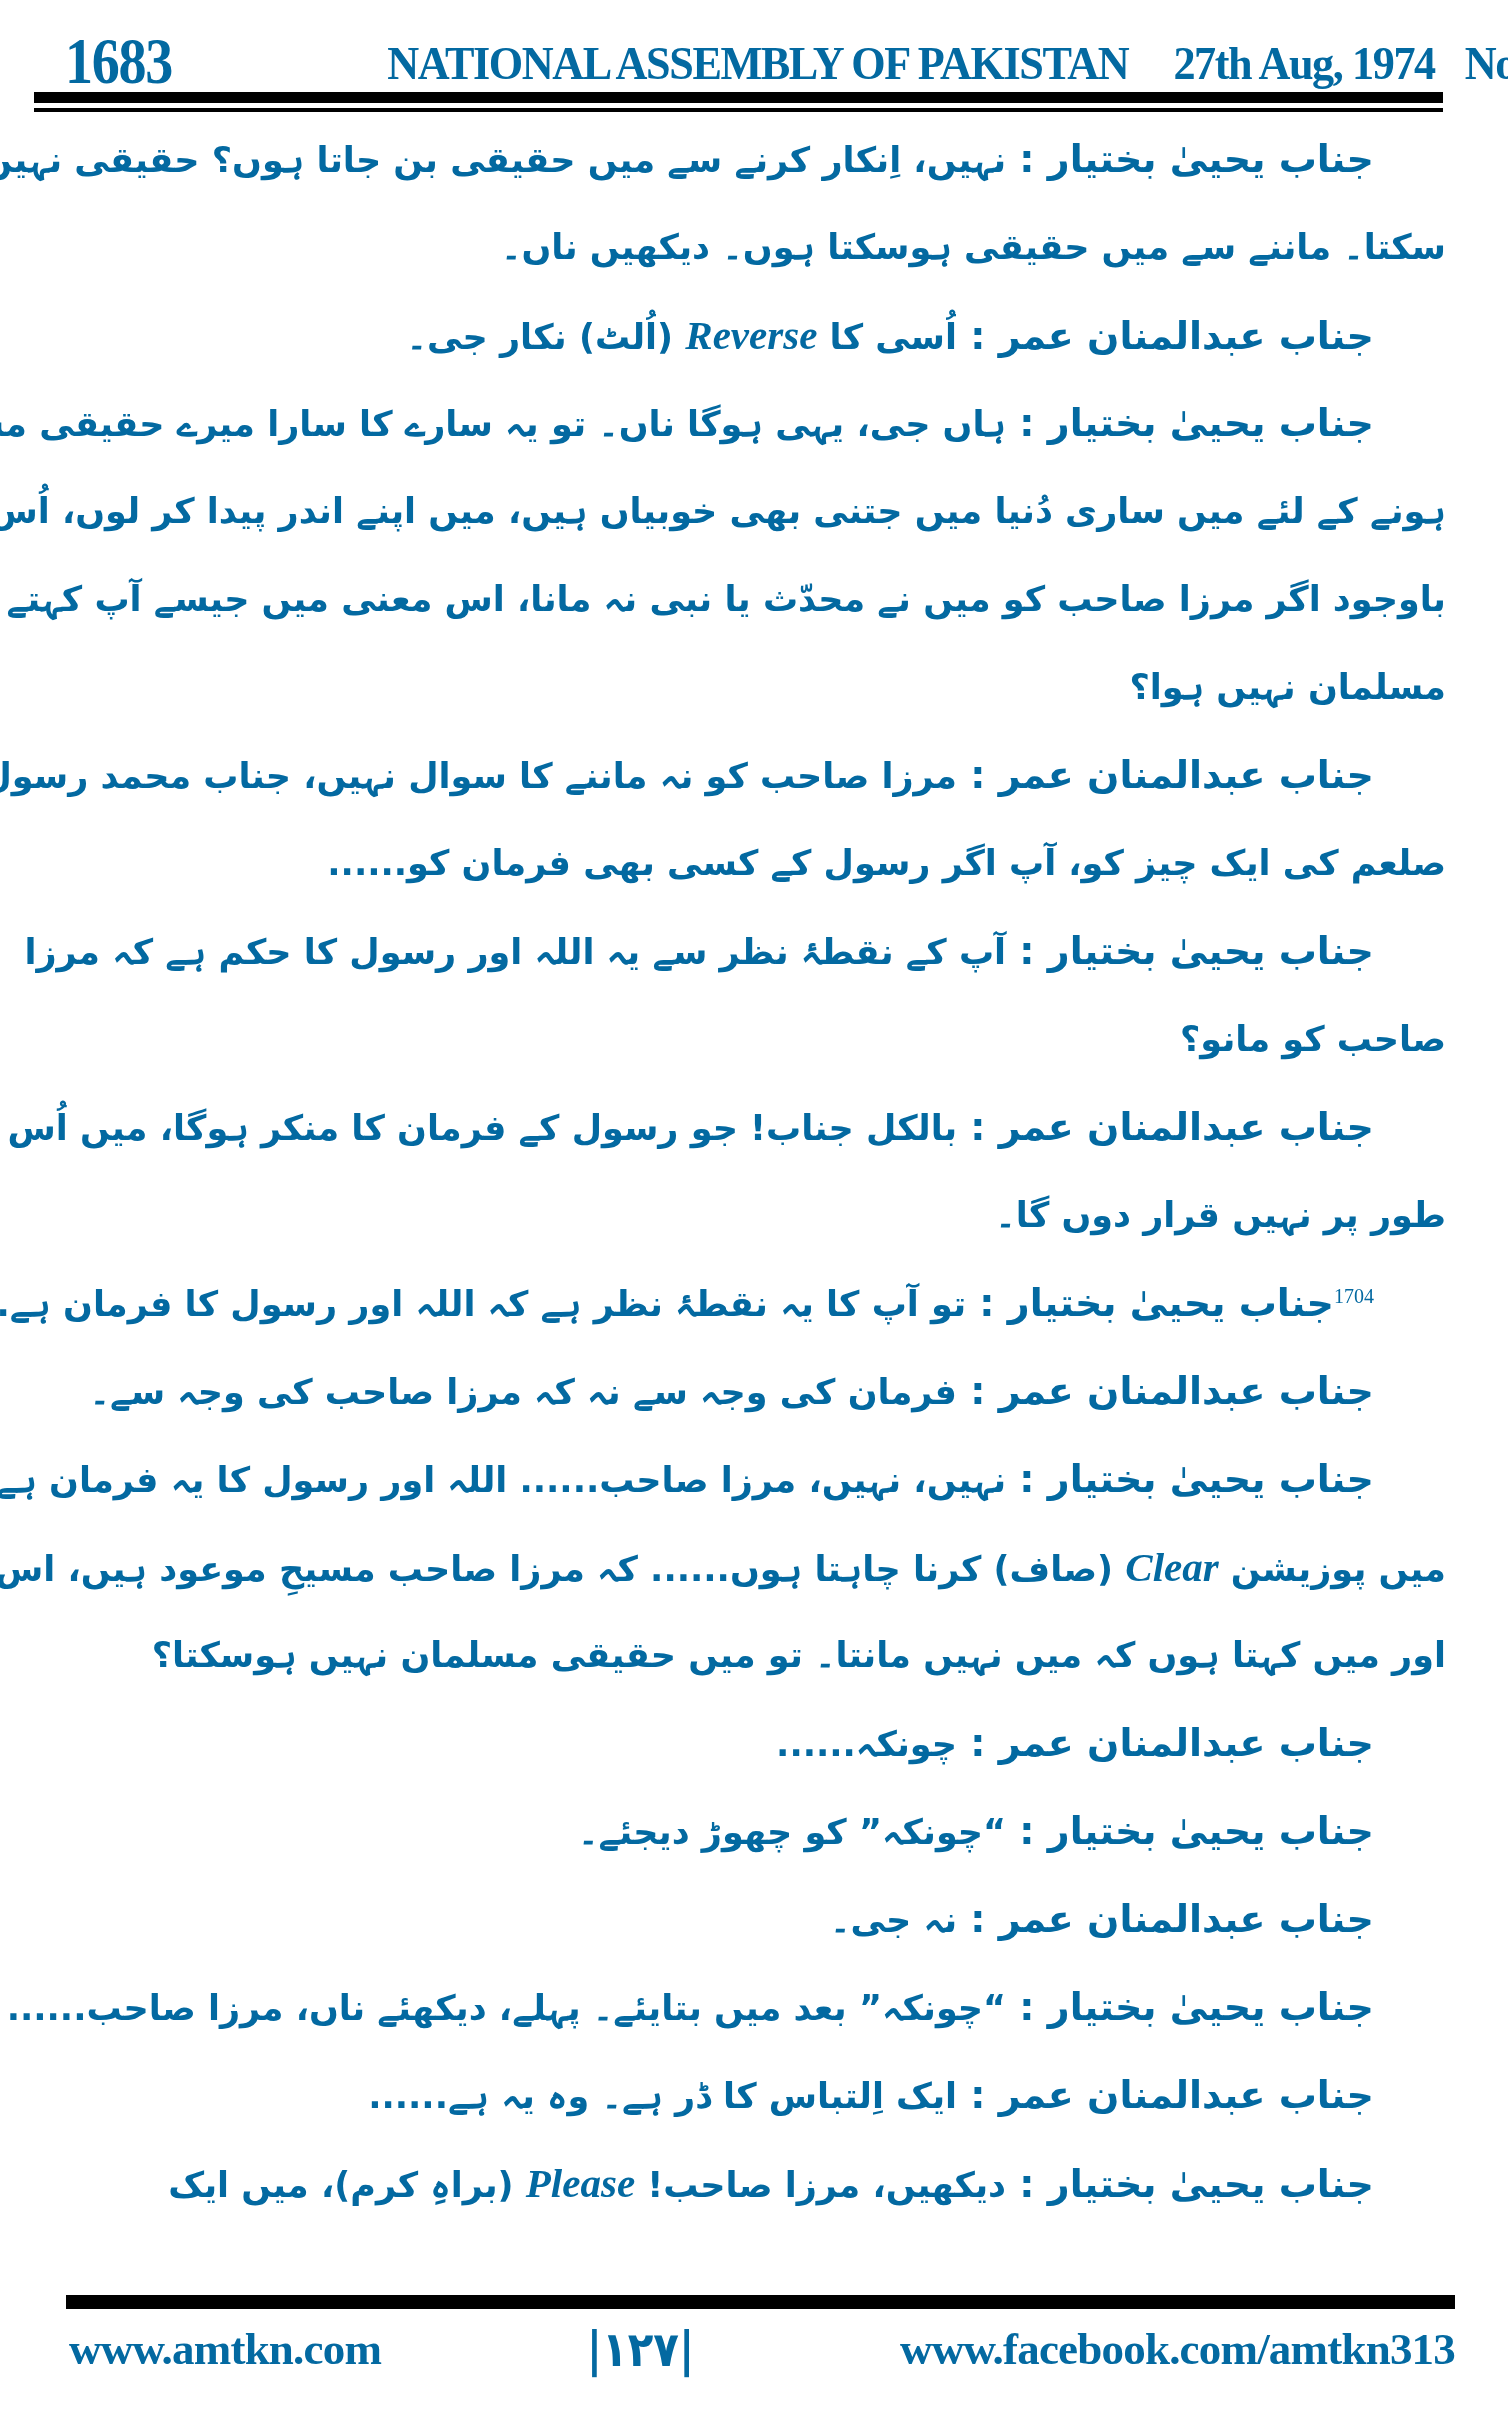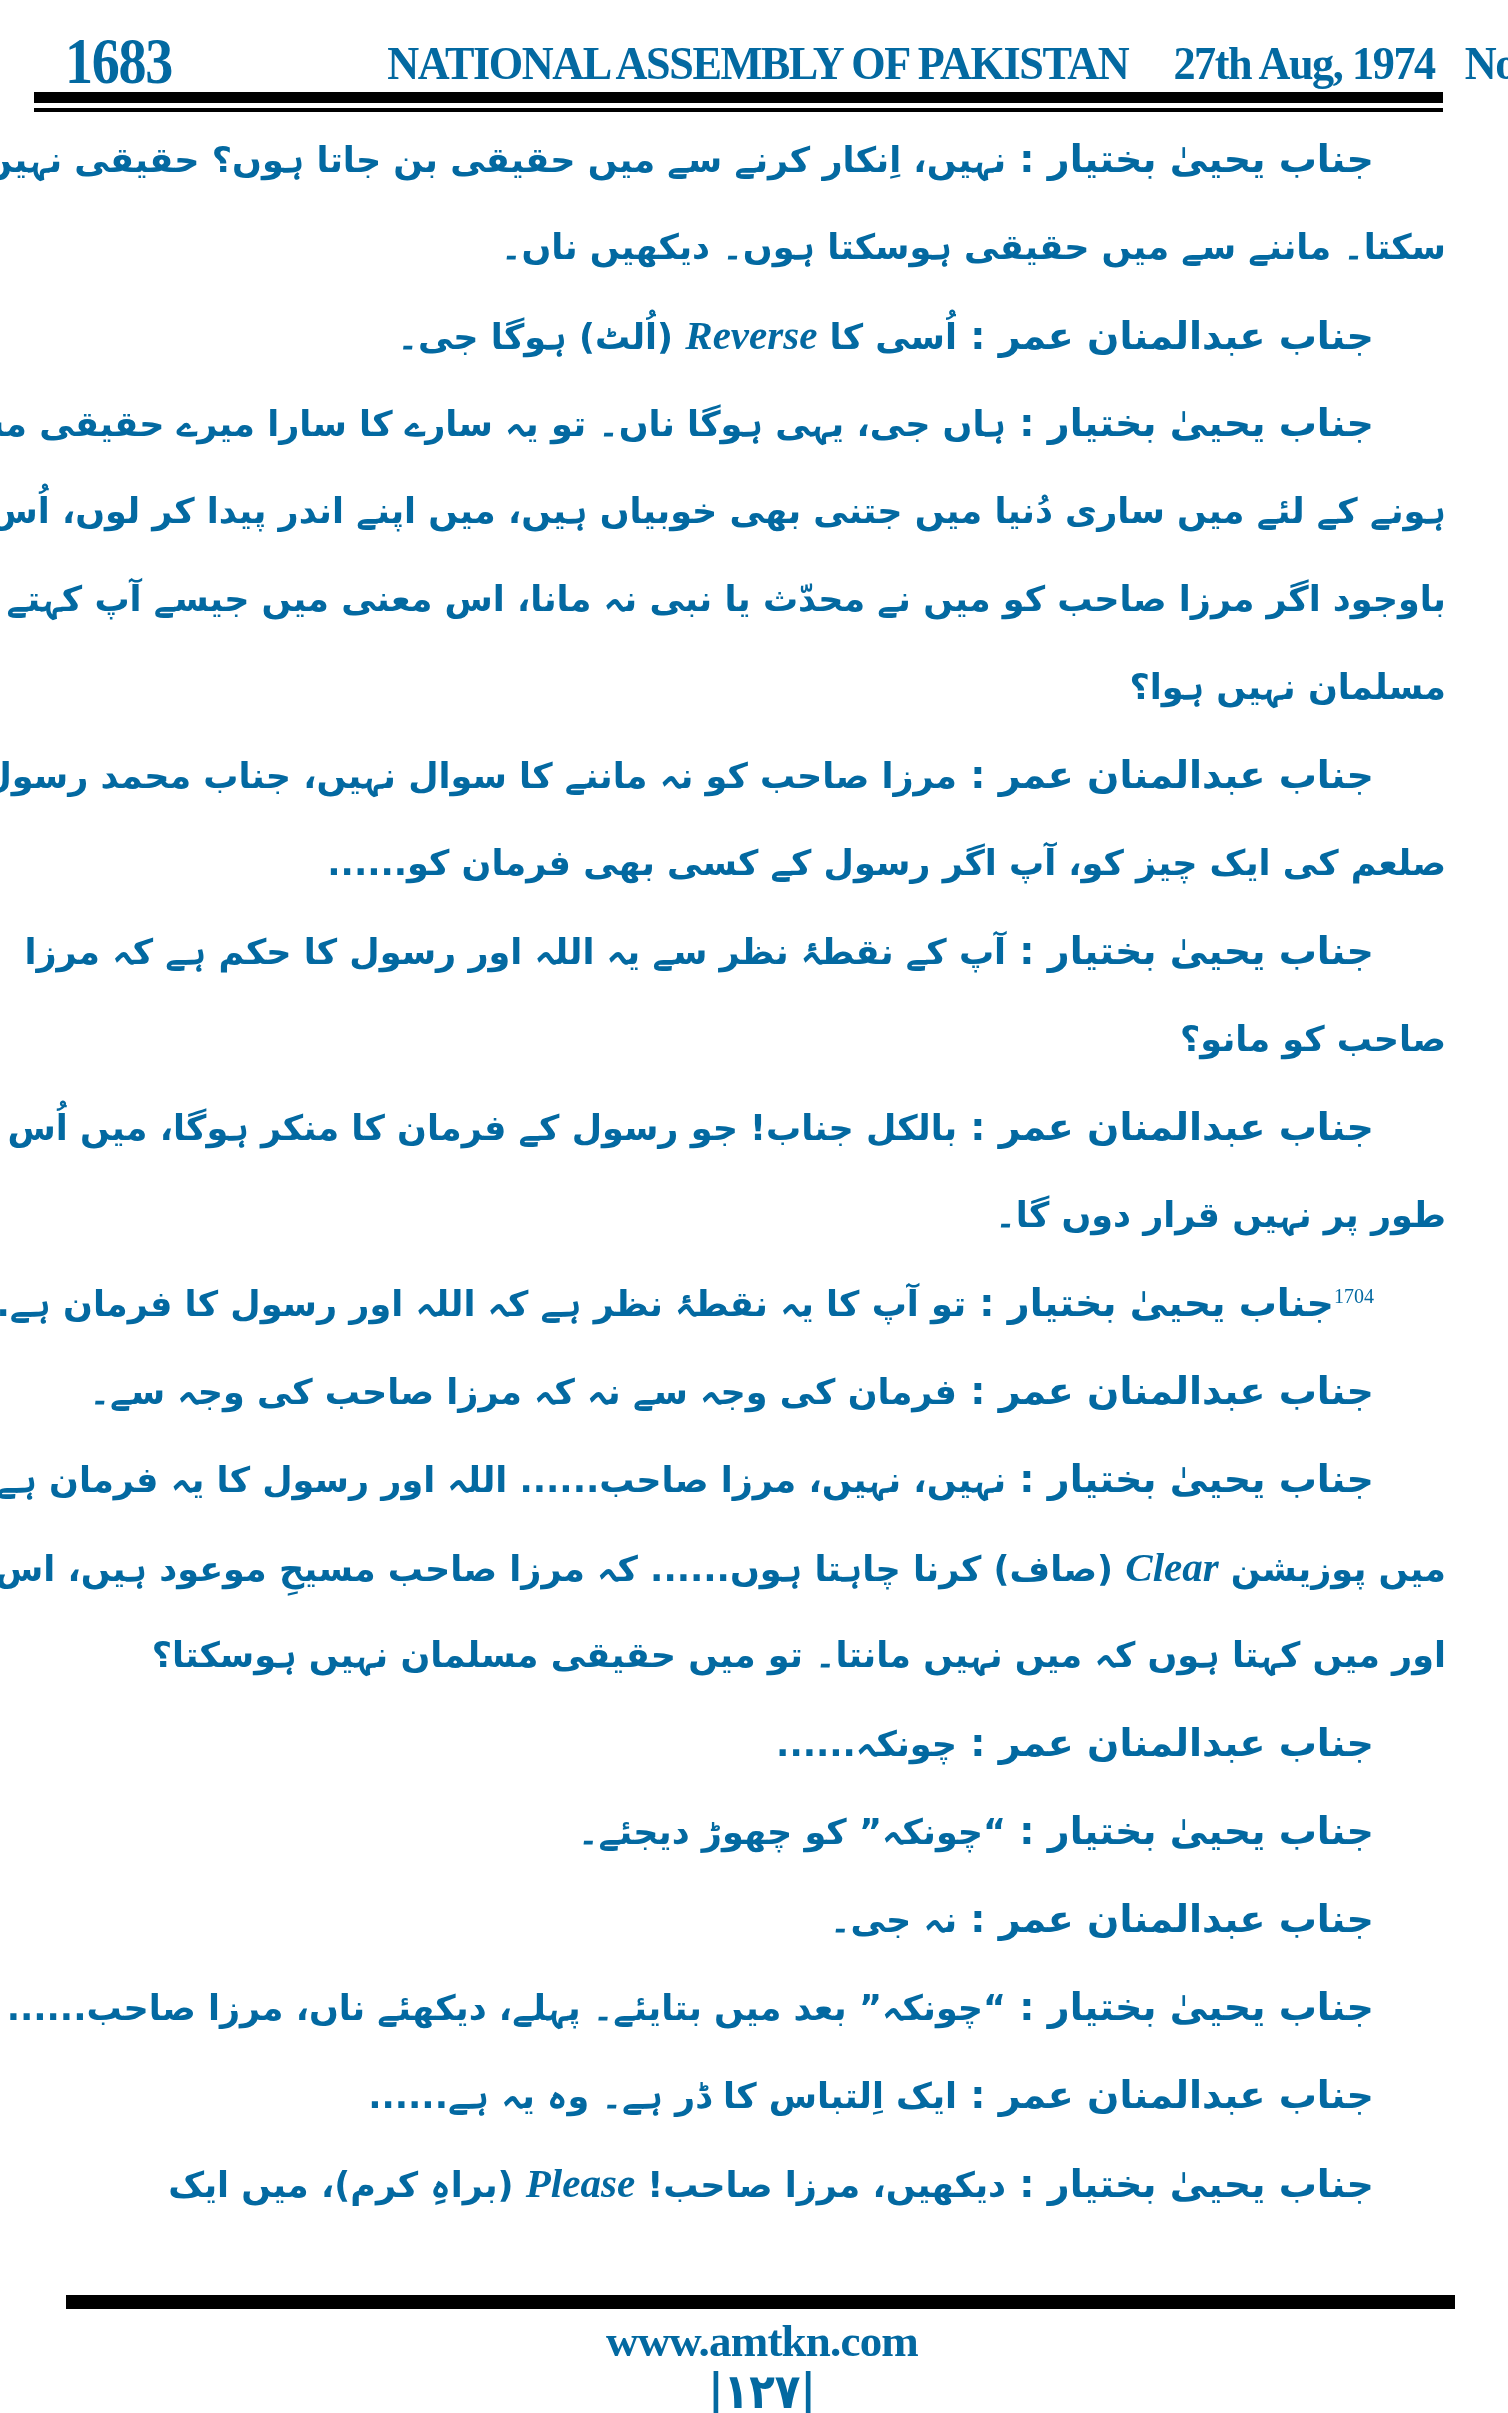--- a/index.html
+++ b/index.html
@@ -41,21 +41,20 @@
     font-family:"Liberation Serif",serif;font-weight:normal;font-size:20px;
     vertical-align:super;line-height:0;
   }
   
   .footer-bar{position:absolute;left:66px;right:53px;top:2295px;height:14.3px;background:#000;}
   .footer-row{
     position:absolute;left:69px;right:53px;top:2315px;height:68px;
     display:flex;justify-content:space-between;align-items:center;
     font-family:"Liberation Serif",serif;font-weight:bold;font-size:45px;
     letter-spacing:-0.8px;
-    flex-direction:column;
   }
   .footer-page{
     font-family:"DejaVu Sans",sans-serif;font-weight:bold;font-size:42px;
     letter-spacing:1.5px;transform:scaleY(1.15);
   }
 </style>
 </head>
 <body>
 
 <div class="page">
@@ -63,21 +62,21 @@
   <div class="hdr-num">1683</div>
 
   <div class="hdr-title-row"><span>NATIONAL ASSEMBLY OF PAKISTAN</span><span class="gap1"></span><span>27th Aug, 1974</span><span class="gap2"></span><span>No:12</span></div>
 
   <div class="rule-thick"></div>
   <div class="rule-thin"></div>
 
   <div class="body-lines" id="body-lines">
       <div class="line indent" dir="rtl"><span class="seg-speaker">جناب یحییٰ بختیار : </span><span class="seg-ur">نہیں، اِنکار کرنے سے میں حقیقی بن جاتا ہوں؟ حقیقی نہیں بن</span></div>
       <div class="line" dir="rtl"><span class="seg-ur">سکتا۔ ماننے سے میں حقیقی ہوسکتا ہوں۔ دیکھیں ناں۔</span></div>
-      <div class="line indent" dir="rtl"><span class="seg-speaker">جناب عبدالمنان عمر : </span><span class="seg-ur">اُسی کا </span><span class="seg-en">Reverse</span><span class="seg-ur"> (اُلٹ) ہوگا جی۔</span></div>
+      <div class="line indent" dir="rtl"><span class="seg-speaker">جناب عبدالمنان عمر : </span><span class="seg-ur">اُسی کا </span><span class="seg-en">Reverse</span><span class="seg-ur"> (اُلٹ) نکار جی۔</span></div>
       <div class="line indent" dir="rtl"><span class="seg-speaker">جناب یحییٰ بختیار : </span><span class="seg-ur">ہاں جی، یہی ہوگا ناں۔ تو یہ سارے کا سارا میرے حقیقی مسلمان</span></div>
       <div class="line" dir="rtl"><span class="seg-ur">ہونے کے لئے میں ساری دُنیا میں جتنی بھی خوبیاں ہیں، میں اپنے اندر پیدا کر لوں، اُس کے</span></div>
       <div class="line" dir="rtl"><span class="seg-ur">باوجود اگر مرزا صاحب کو میں نے محدّث یا نبی نہ مانا، اس معنی میں جیسے آپ کہتے ہیں، تو میں حقیقی</span></div>
       <div class="line" dir="rtl"><span class="seg-ur">مسلمان نہیں ہوا؟</span></div>
       <div class="line indent" dir="rtl"><span class="seg-speaker">جناب عبدالمنان عمر : </span><span class="seg-ur">مرزا صاحب کو نہ ماننے کا سوال نہیں، جناب محمد رسول اللہ</span></div>
       <div class="line" dir="rtl"><span class="seg-ur">صلعم کی ایک چیز کو، آپ اگر رسول کے کسی بھی فرمان کو......</span></div>
       <div class="line indent" dir="rtl"><span class="seg-speaker">جناب یحییٰ بختیار : </span><span class="seg-ur">آپ کے نقطۂ نظر سے یہ اللہ اور رسول کا حکم ہے کہ مرزا</span></div>
       <div class="line" dir="rtl"><span class="seg-ur">صاحب کو مانو؟</span></div>
       <div class="line indent" dir="rtl"><span class="seg-speaker">جناب عبدالمنان عمر : </span><span class="seg-ur">بالکل جناب! جو رسول کے فرمان کا منکر ہوگا، میں اُس کو حقیقی</span></div>
       <div class="line" dir="rtl"><span class="seg-ur">طور پر نہیں قرار دوں گا۔</span></div>

